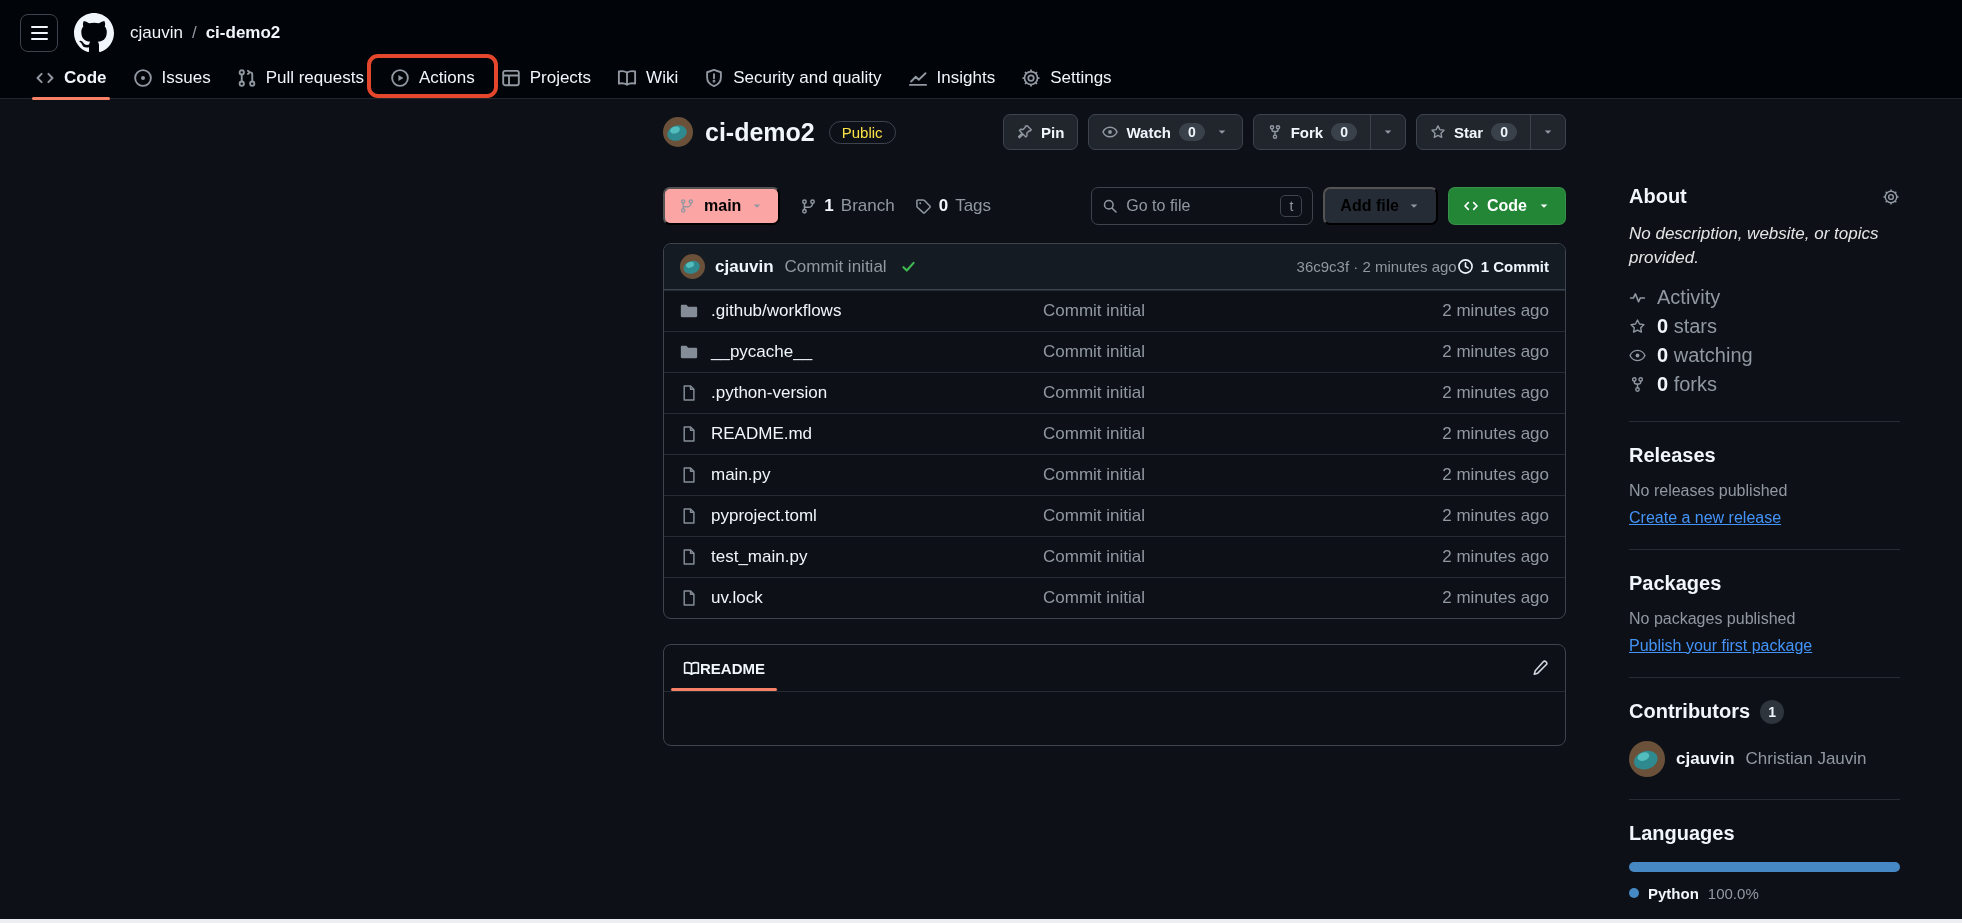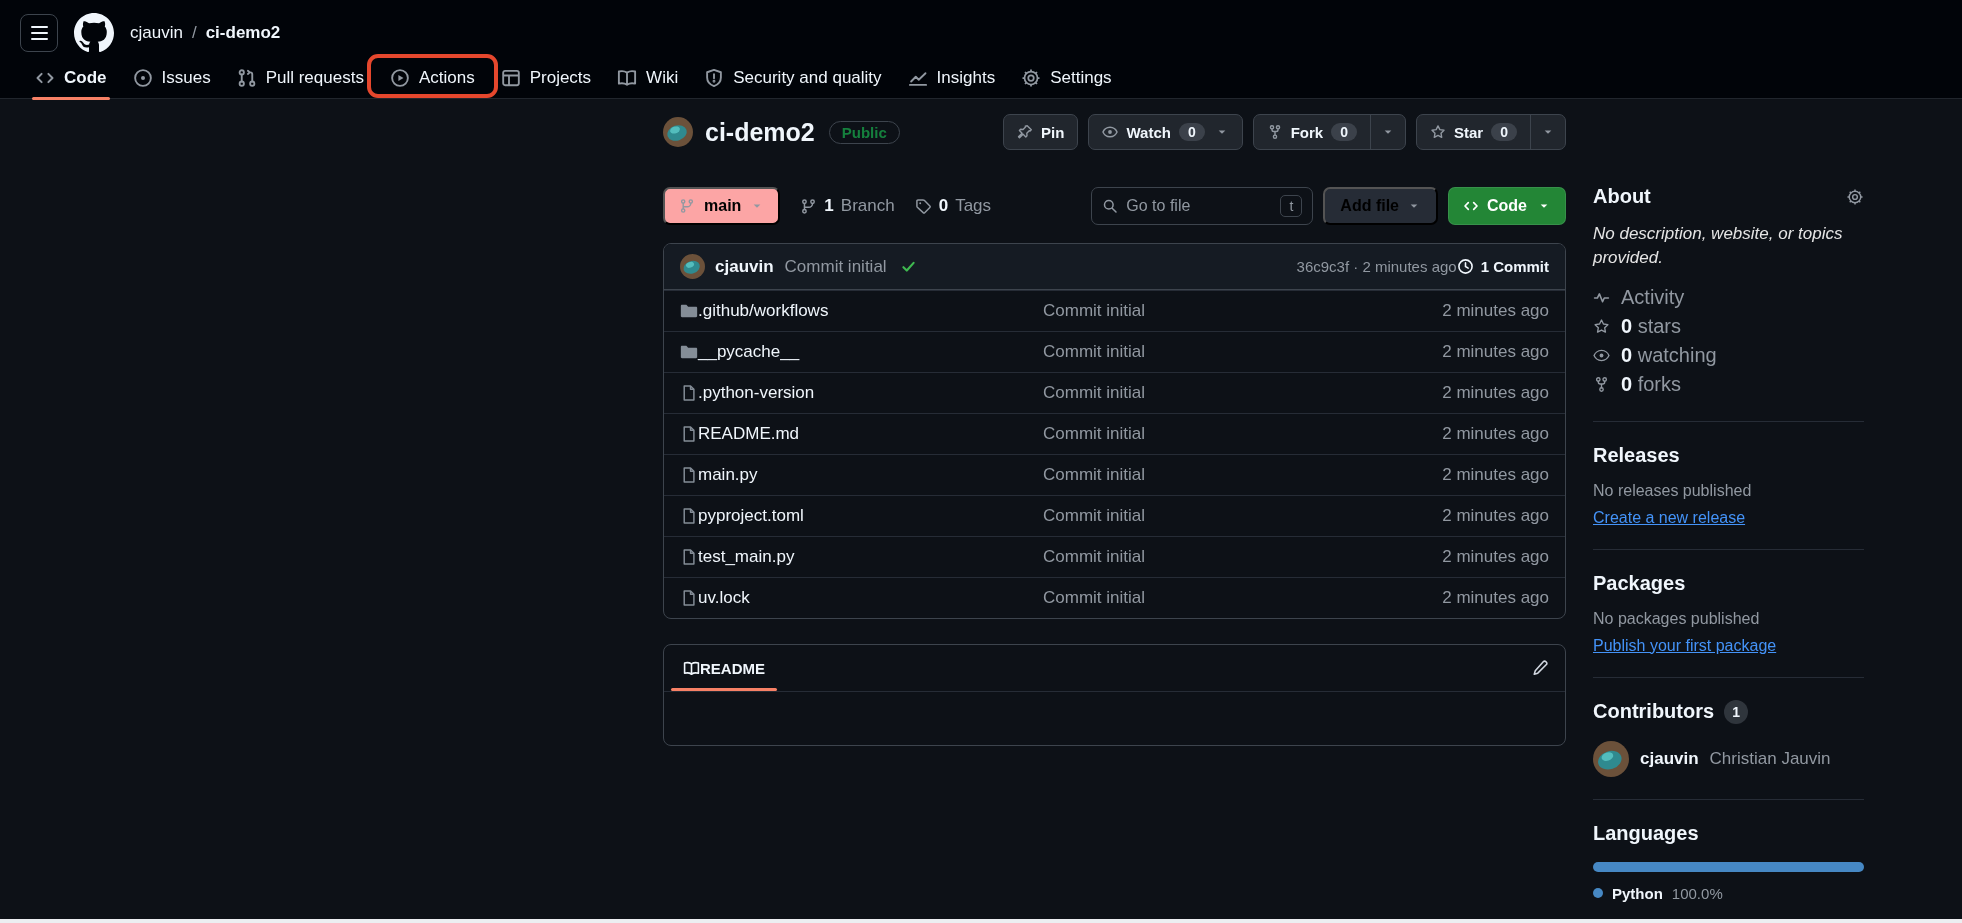--- a/index.html
+++ b/index.html
@@ -27,28 +27,28 @@
     padding:0 13px; font-size:17px; color:#f0f6fc; cursor:pointer; }
   .nav-tab .ico { color:#9198a1; display:flex; }
   .nav-tab.active { font-weight:700; }
   .nav-tab.active::after { content:""; position:absolute; left:10px; right:10px; bottom:0;
     height:3px; border-radius:3px; background:#f78166; }
   .annotation-box { position:absolute; top:-2px; left:-10px; right:-10px; bottom:2px;
     border:4px solid #e5472d; border-radius:11px; pointer-events:none; }
 
   
   .main-col { position:absolute; left:663px; top:99px; width:903px; }
-  .side-col { position:absolute; left:1593px; top:185px; width:271px; }
+  .side-col { position:absolute; left:1629px; top:185px; width:271px; }
 
   
   .repo-title-row { margin-top:14px; display:flex; align-items:center; height:38px; }
   .avatar { border-radius:50%; flex:none; }
   .repo-name { margin-left:12px; font-size:25px; font-weight:600; }
-  .visibility-badge { margin-left:14px; border:1px solid #3d444d; color:#15803d;
-    border-radius:999px; padding:2px 12px; font-size:15px;font-weight:bold; }
+  .visibility-badge { margin-left:14px; border:1px solid #3d444d; color:#fde047;
+    border-radius:999px; padding:2px 12px; font-size:15px; }
   .repo-actions { margin-left:auto; display:flex; gap:10px; }
   .gbtn { display:flex; align-items:center; background:#21262d; border:1px solid #3d444d;
     border-radius:7px; height:36px; font-size:15px; font-weight:600; color:#f0f6fc; cursor:pointer;justify-content:center; }
   .gbtn .seg { display:flex; align-items:center; gap:8px; padding:0 13px; height:100%; }
   .gbtn .ico { color:#9198a1; display:flex; }
   .gbtn .count { background:rgba(101,108,118,.4); border-radius:999px; padding:1px 9px; font-size:14px; }
   .gbtn .caret-seg { border-left:1px solid #3d444d; padding:0 10px; height:100%; display:flex; align-items:center; color:#9198a1; }
   .gbtn .caret-in { color:#9198a1; margin-left:2px; }
 
   
@@ -82,21 +82,21 @@
   .commit-author { font-weight:700; font-size:17px; margin-left:10px; cursor:pointer; }
   .commit-msg { color:#9198a1; font-size:17px; margin-left:11px; cursor:pointer; }
   .commit-check { margin-left:13px; display:flex; cursor:pointer; }
   .commit-meta { margin-left:auto; display:flex; align-items:center; }
   .commit-sha-time { color:#9198a1; font-size:15px; cursor:pointer; }
   .commit-count { display:flex; align-items:center; gap:7px; font-size:15px; font-weight:700; cursor:pointer; }
   .commit-count .ico { display:flex; color:#f0f6fc; }
 
   .file-row { height:41px; display:flex; align-items:center; padding:0 16px; border-top:1px solid #262c36; cursor:pointer; }
   .file-row:first-of-type { border-top:none; }
-  .cell-name { width:363px; display:flex; align-items:center; font-size:17px; }
+  .cell-name { width:363px; display:flex; align-items:center; gap:13px; font-size:17px; }
   .cell-name .ico { display:flex; color:#848d97; }
   .cell-msg { flex:1; color:#9198a1; font-size:17px; }
   .cell-age { width:170px; text-align:right; color:#9198a1; font-size:17px; }
 
   
   .readme-box { margin-top:25px; border:1px solid #3d444d; border-radius:8px; overflow:hidden; }
   .readme-head { height:47px; display:flex; align-items:center; border-bottom:1px solid #262c36; }
   .readme-tab { position:relative; height:100%; display:flex; align-items:center; gap:0;
     padding:0 19px; font-size:15px; font-weight:700; cursor:pointer; }
   .readme-tab .ico { display:flex; color:#f0f6fc; }

